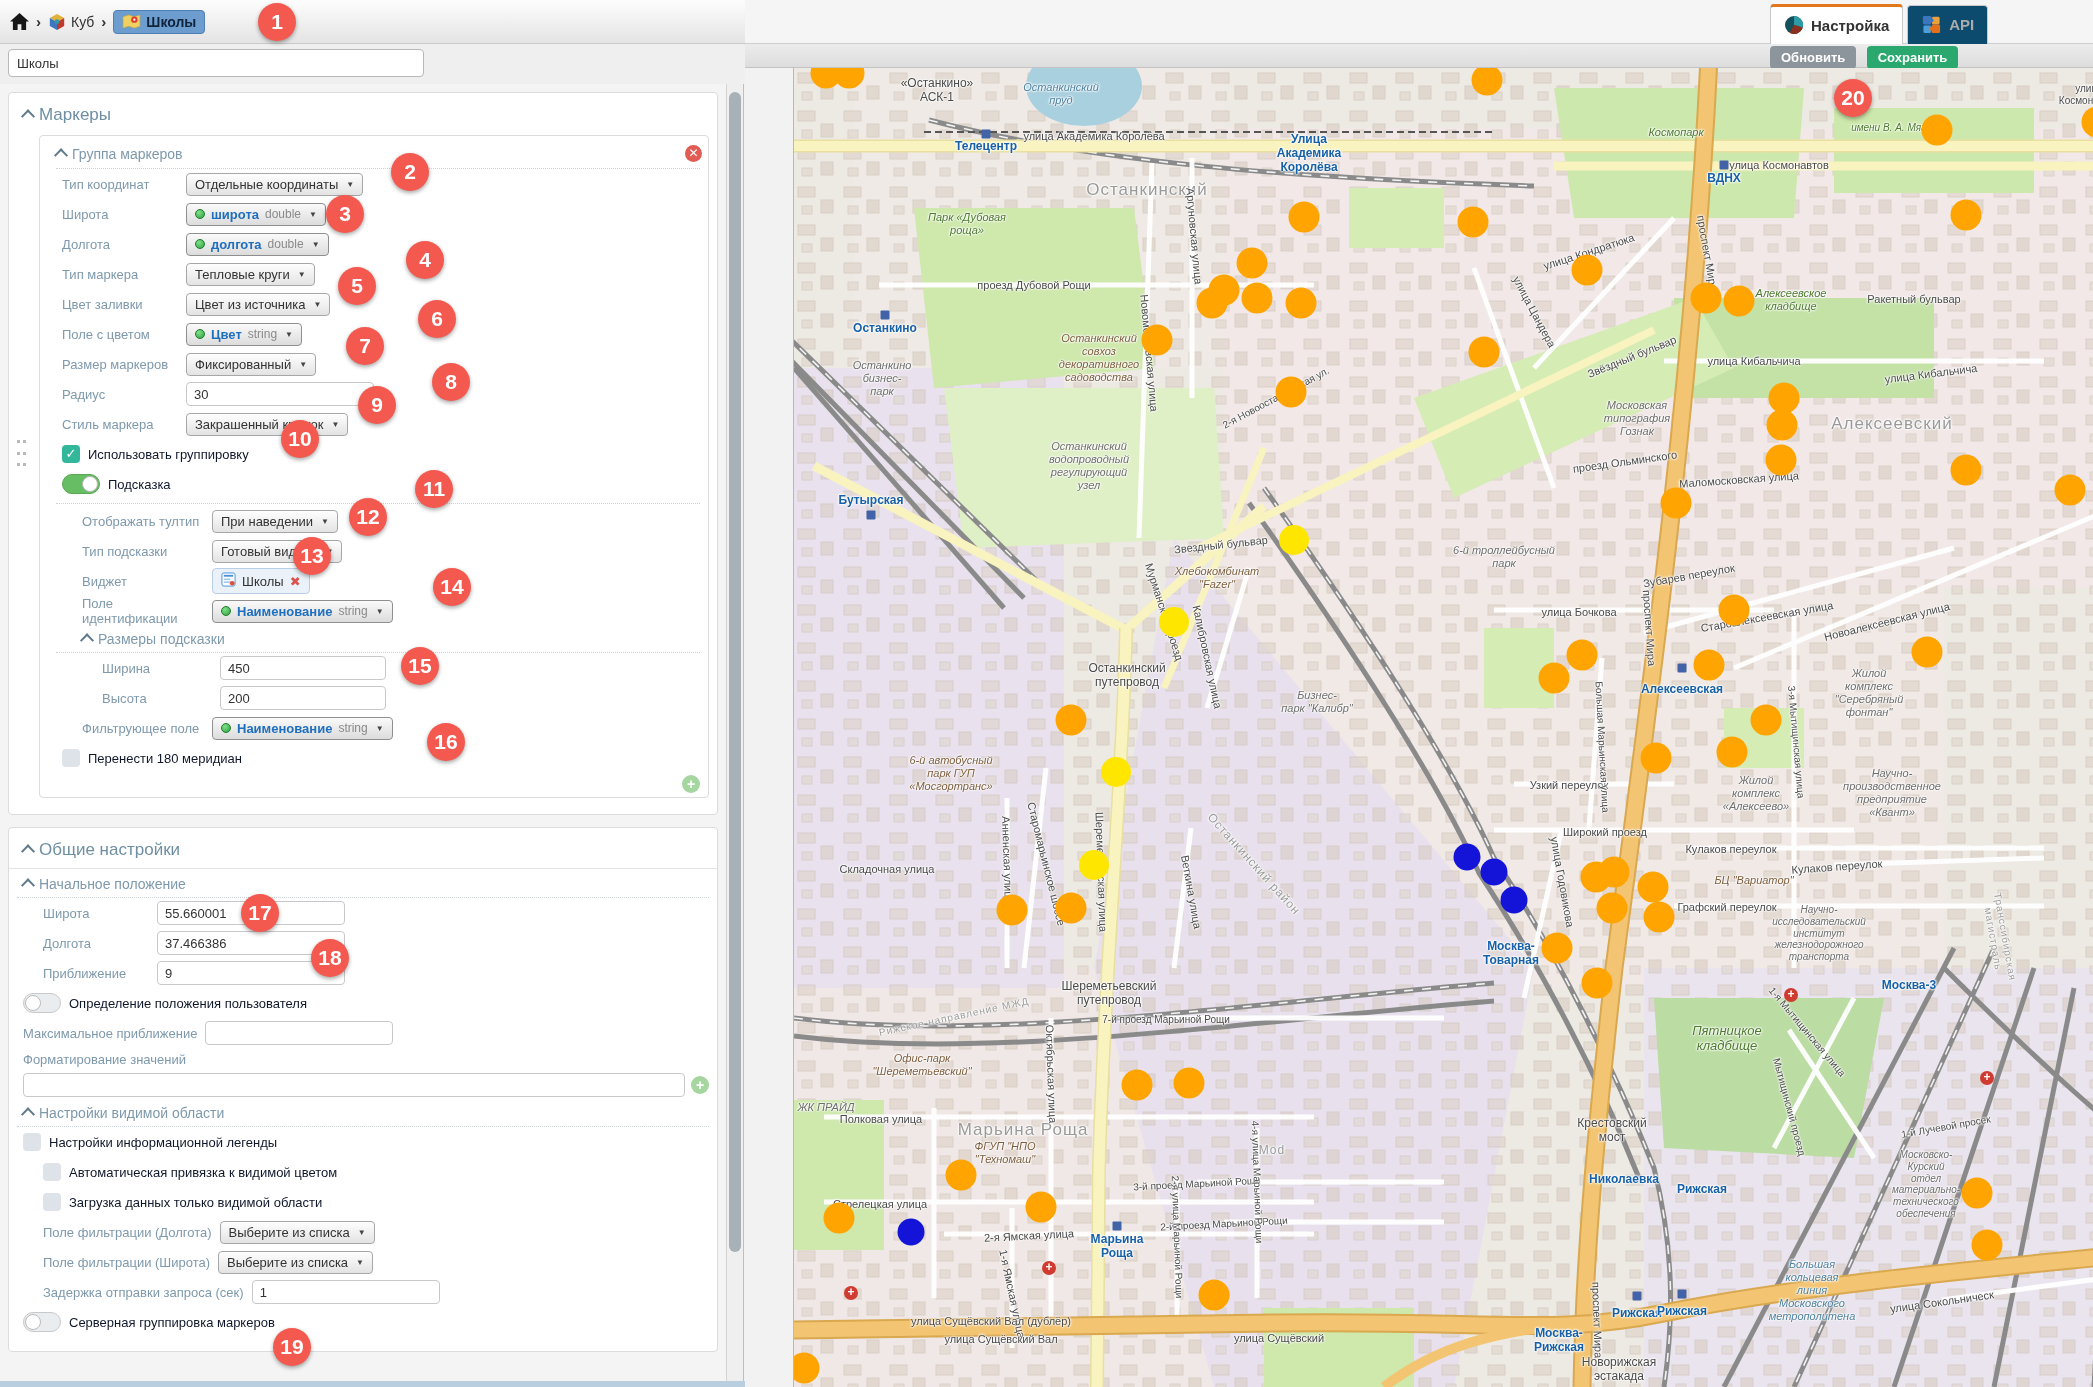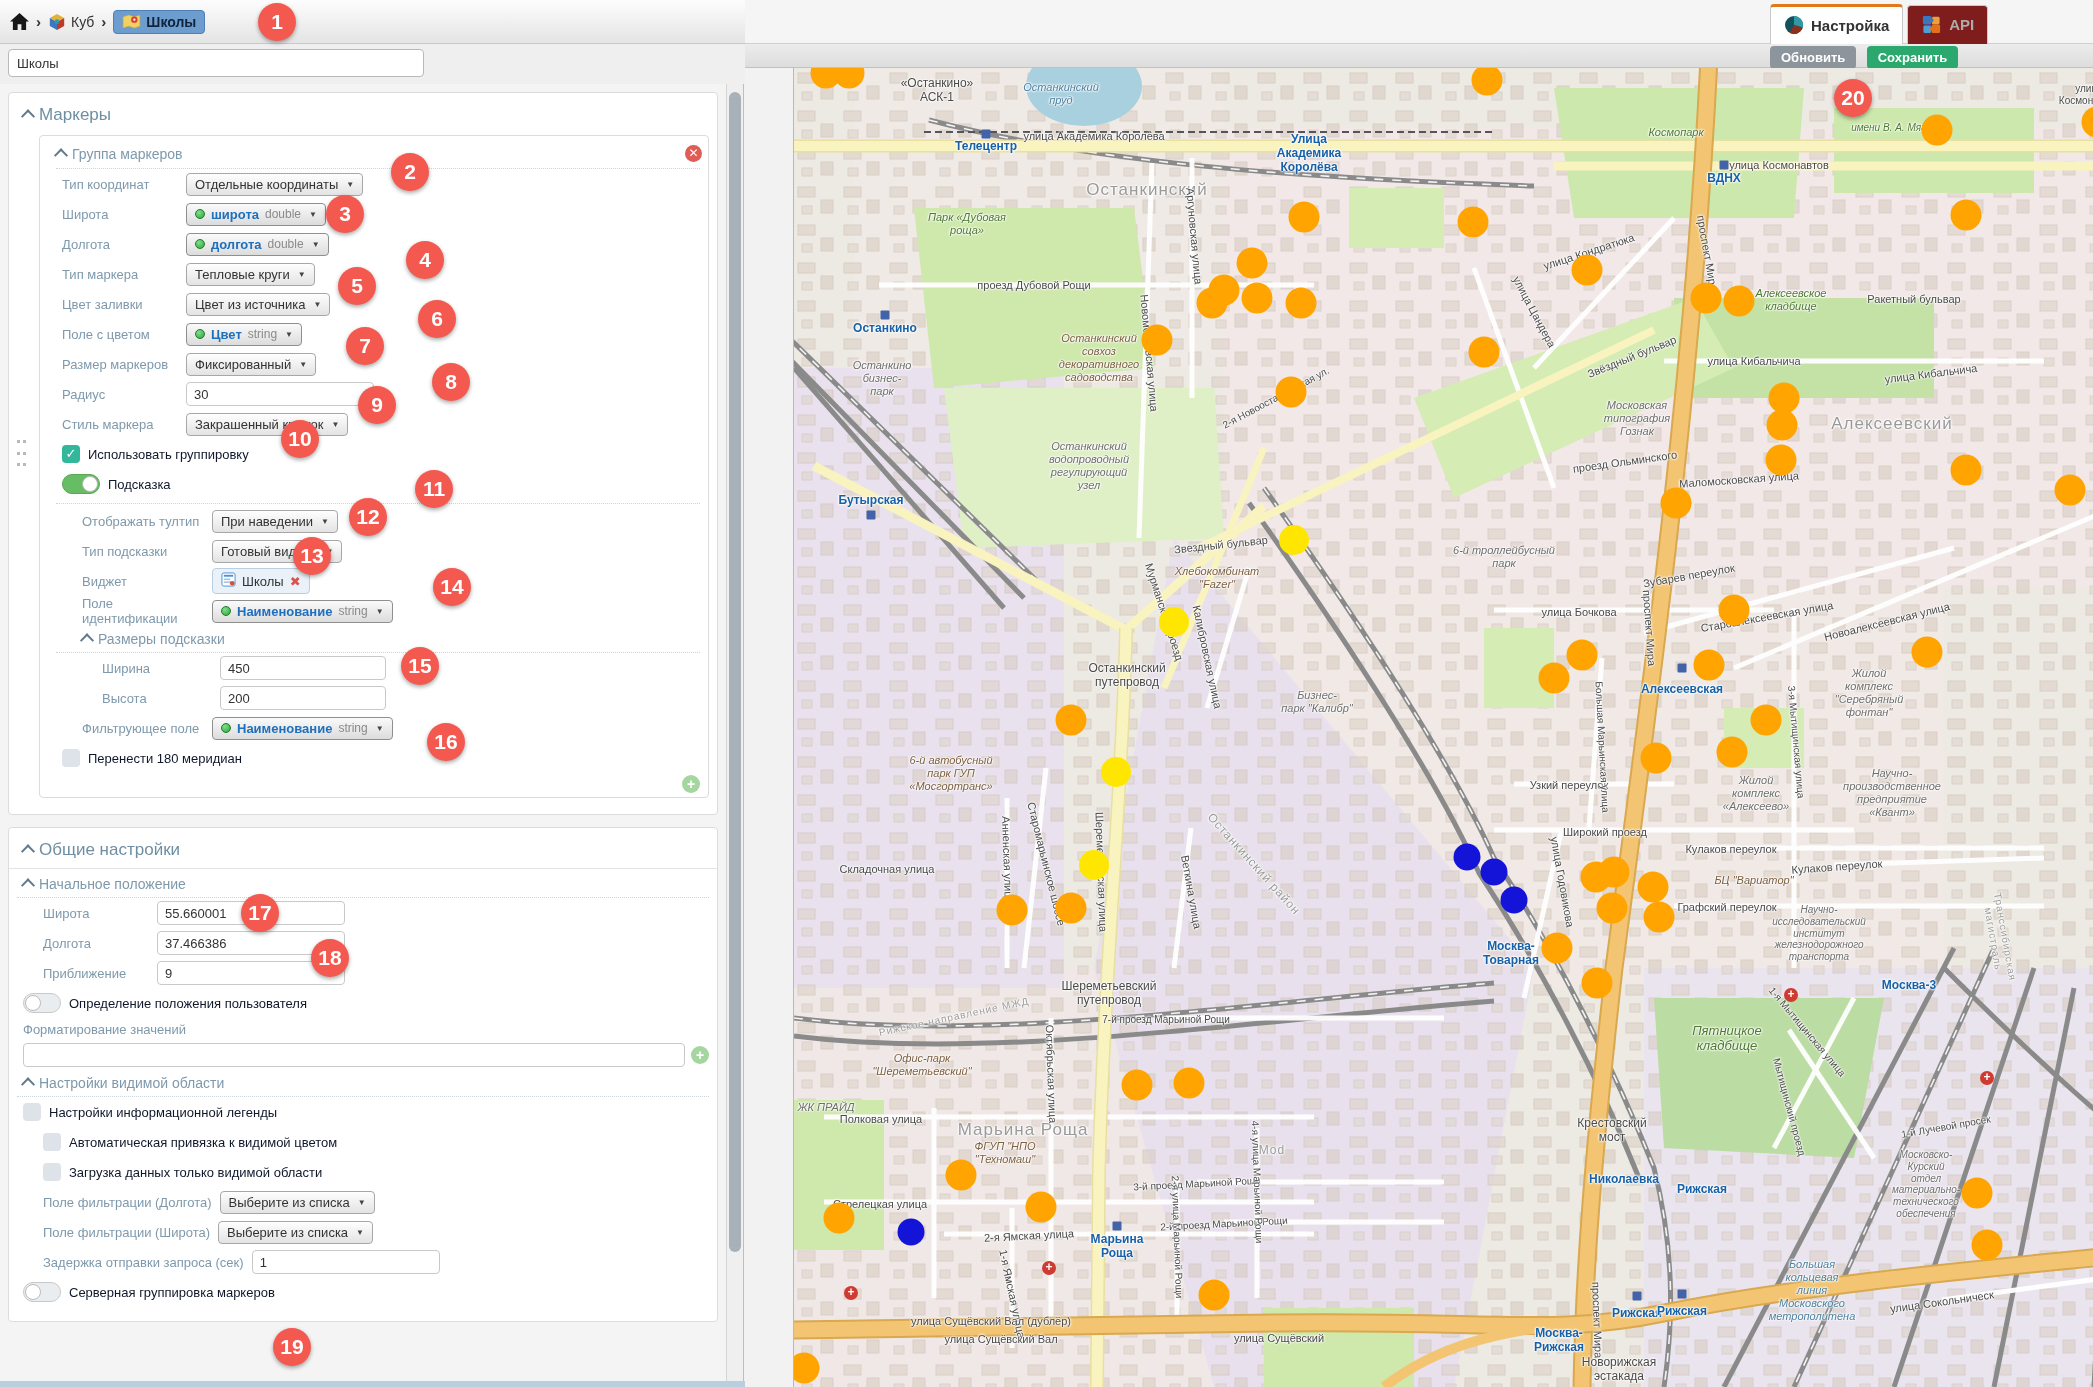--- a/index.html
+++ b/index.html
@@ -20,21 +20,21 @@
   .inputzone{position:absolute;left:0;top:44px;width:745px;height:40px;background:#EFEFEF;}
   .name-input{position:absolute;left:8px;top:5px;width:398px;height:26px;border:1px solid #B9B9B9;
     border-radius:4px;font-size:13px;color:#333;padding:0 8px;background:#fff;font-family:inherit;}
   .actionzone{position:absolute;left:745px;top:44px;width:1348px;height:24px;
     background:linear-gradient(#ECECEC,#DDDDDD);border-bottom:1px solid #C2C2C2;box-sizing:border-box;}
   
   .tabs{position:absolute;left:1770px;top:2px;display:flex;align-items:flex-end;height:42px;}
   .tab{display:flex;align-items:center;gap:7px;padding:8px 13px 9px;border:1px solid #C9C9C9;
     border-bottom:none;border-radius:4px 4px 0 0;font-size:15px;cursor:pointer;}
   .tab.active{background:#fff;border-top:3px solid #E2771C;color:#333;font-weight:bold;}
-  .tab.inactive{background:#7f1d1d;color:#ABABAB;font-weight:bold;margin-left:4px;}
+  .tab.inactive{background:#0c4a6e;color:#ABABAB;font-weight:bold;margin-left:4px;}
   .btn{display:inline-block;border-radius:4px;color:#fff;font-size:13px;padding:4px 11px;
     cursor:pointer;font-weight:bold;}
   .btn.gray{background:#8D959C;}
   .btn.green{background:#2BA86E;margin-left:6px;}
   .actions{position:absolute;left:1770px;top:46px;white-space:nowrap;}
   
   .panel{position:absolute;left:0;top:84px;width:727px;height:1303px;background:#F4F4F4;
     overflow:hidden;border-right:1px solid #D5D5D5;box-sizing:border-box;}
   .scrolltrack{position:absolute;left:727px;top:84px;width:17px;height:1303px;background:#EFEFEF;
     border-right:1px solid #BEBEBE;box-sizing:border-box;}
@@ -367,20 +367,24 @@
         </div>
         <div class="row t-input ind1">
           <span class="lbl">Приближение</span>
           <input class="txt" value="9" style="">
         </div>
         <div class="row t-toggle">
           <span class="tg">
             <span class="knob"></span>
           </span>
           <span class="cb-label">Определение положения пользователя</span>
+        </div>
+        <div class="row t-input wide">
+          <span class="lbl">Максимальное приближение</span>
+          <input class="txt" value="" style="">
         </div>
         <div class="row t-labelrow">
           <span class="lbl" style="width: auto;">Форматирование значений</span>
         </div>
         <div class="row t-fullinput">
           <input class="txt full" value="" style="">
           <span class="plusbtn fullrow-plus">+</span>
         </div>
         <div class="row t-subheader">
           <span class="chev"></span>

